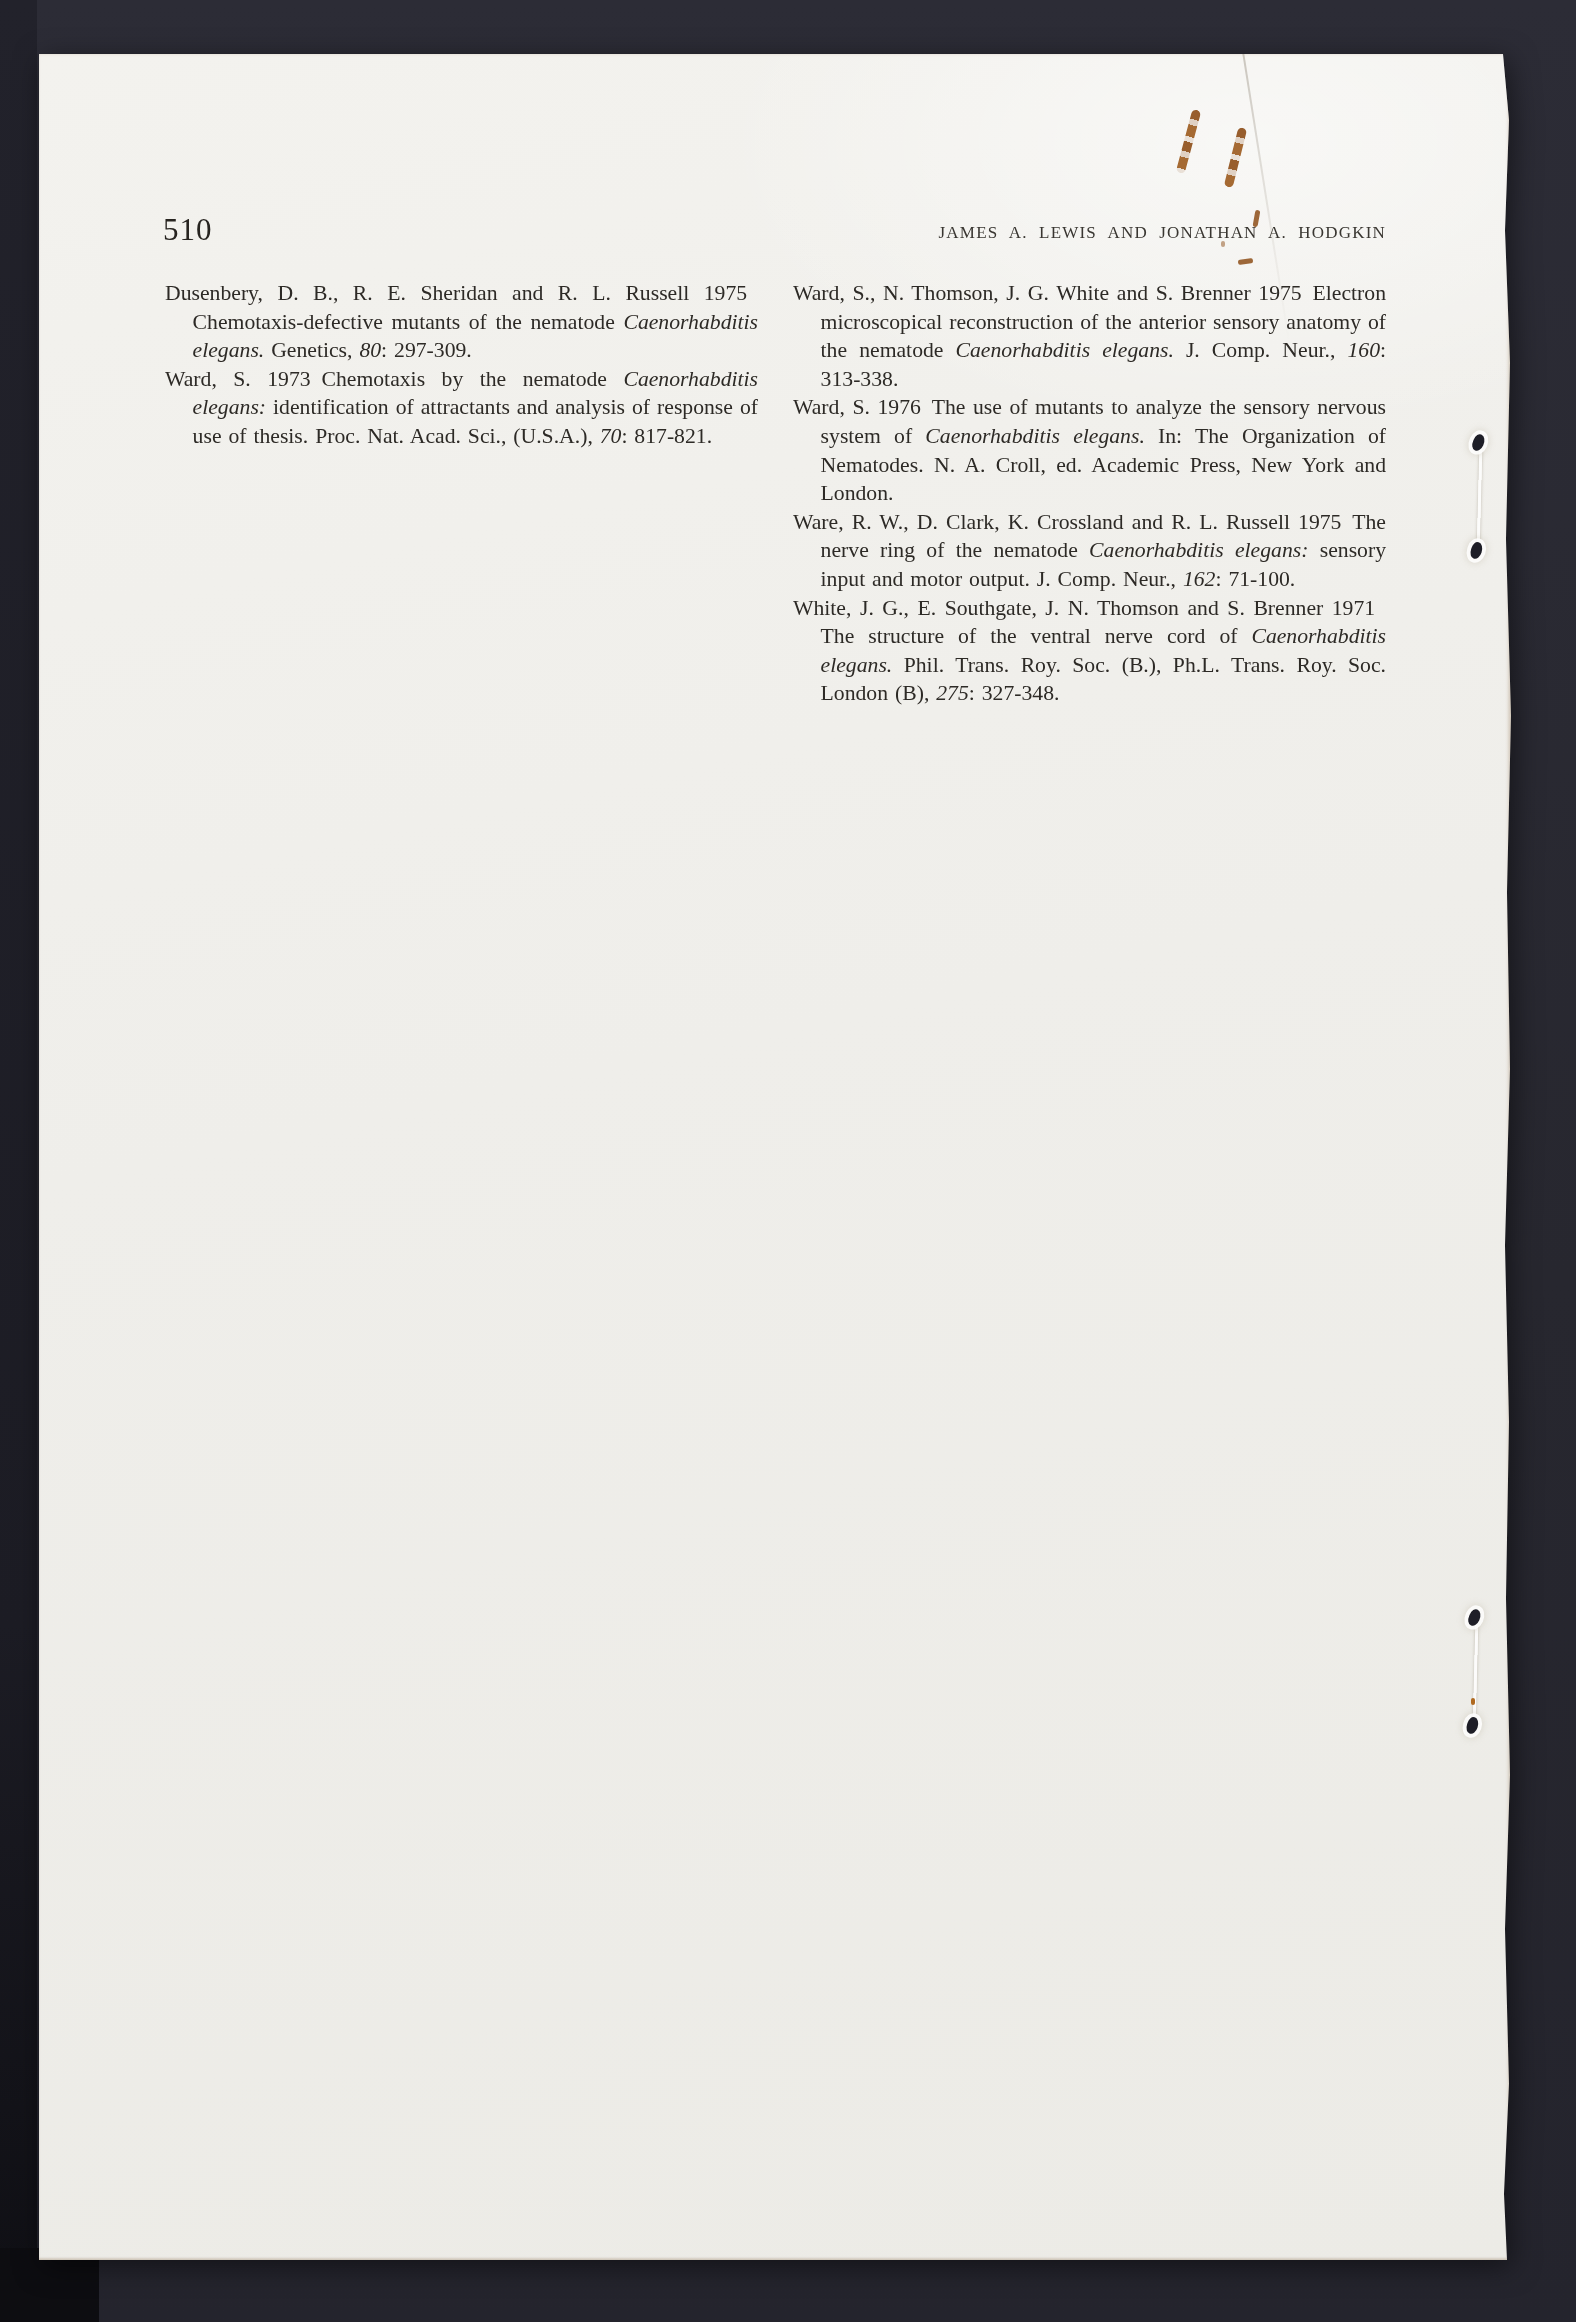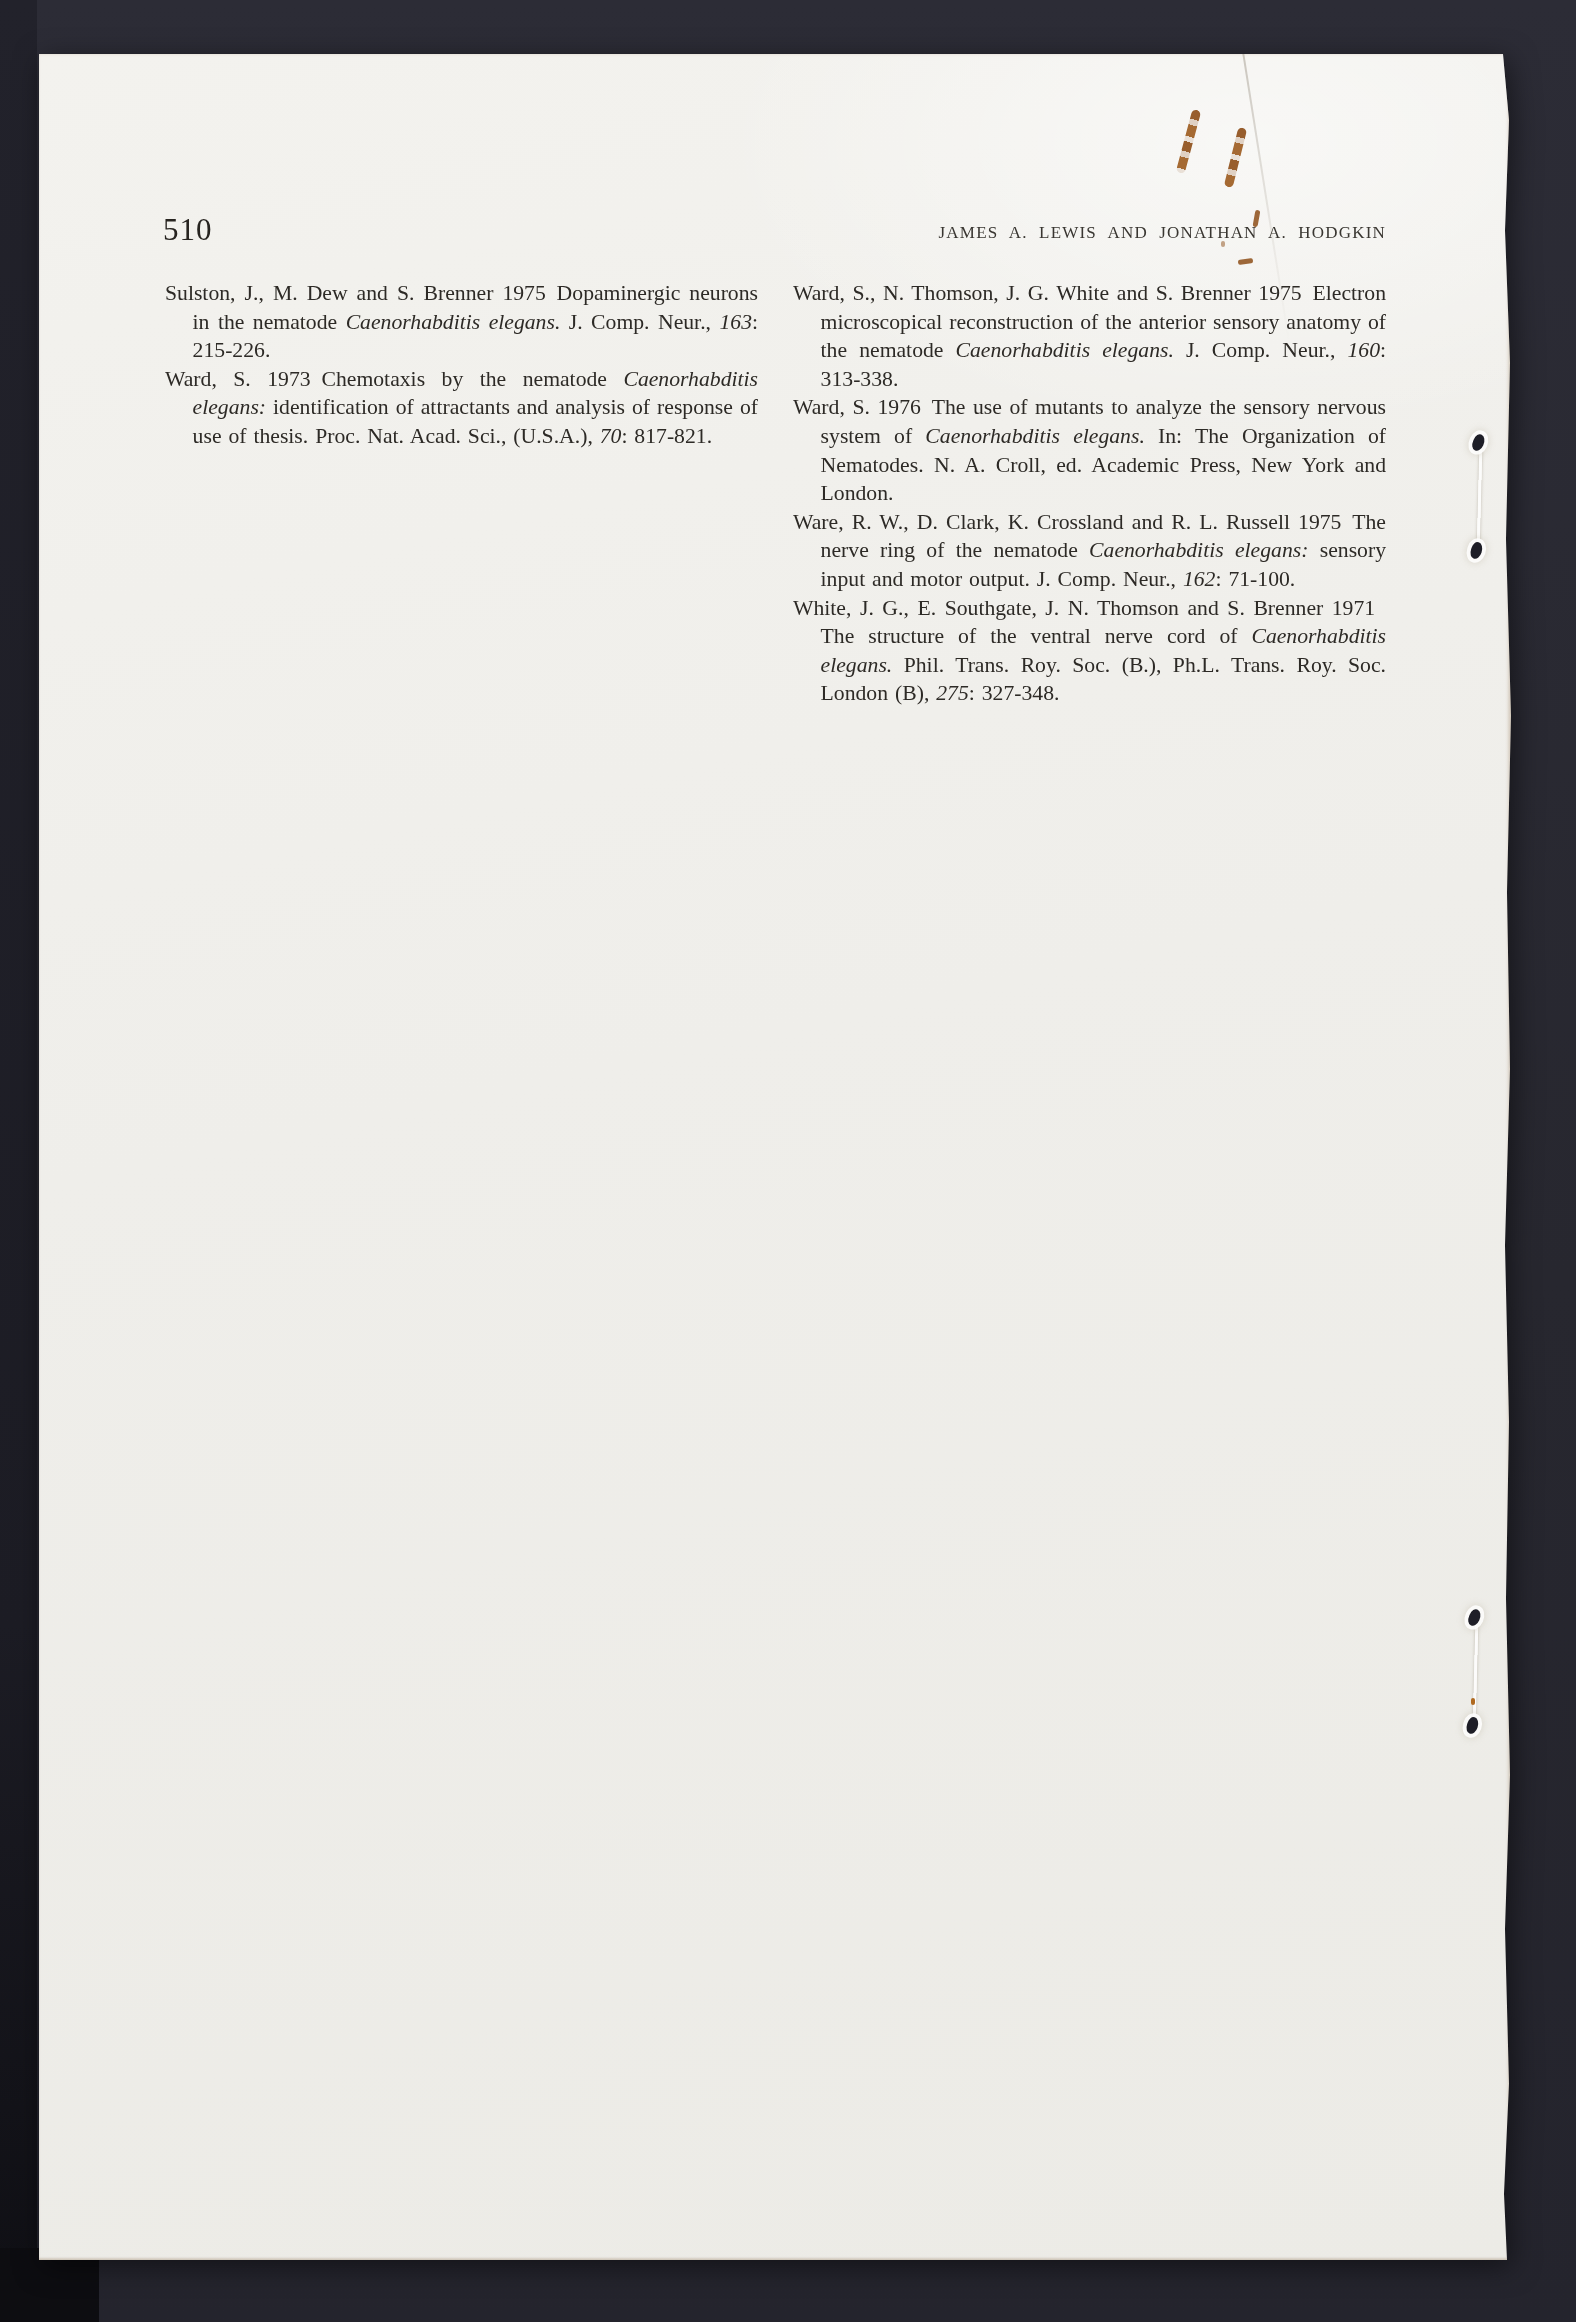--- a/index.html
+++ b/index.html
@@ -154,21 +154,21 @@
   <div class="backdrop-bottom-corner"></div>
 
   <div class="paper-wrap">
     <div class="paper">
 
       <div class="page-number">510</div>
       <div class="running-header">JAMES A. LEWIS AND JONATHAN A. HODGKIN</div>
 
       <div class="columns">
         <div class="col">
-            <p class="ref"><span>Sulston, J., M. Dew and S. Brenner 1975 Dopaminergic neurons in the nematode </span><i>Caenorhabditis elegans.</i><span> J. Comp. Neur., </span><i>163</i><span>: 215-226.</span></p>
+            <p class="ref"><span>Dusenbery, D. B., R. E. Sheridan and R. L. Russell 1975 Chemotaxis-defective mutants of the nematode </span><i>Caenorhabditis elegans.</i><span> Genetics, </span><i>80</i><span>: 297-309.</span></p>
             <p class="ref"><span>Ward, S. 1973 Chemotaxis by the nematode </span><i>Caenorhabditis elegans:</i><span> identification of attractants and analysis of response of use of thesis. Proc. Nat. Acad. Sci., (U.S.A.), </span><i>70</i><span>: 817-821.</span></p>
           </div>
         <div class="col">
             <p class="ref"><span>Ward, S., N. Thomson, J. G. White and S. Brenner 1975 Electron microscopical reconstruction of the anterior sensory anatomy of the nematode </span><i>Caenorhabditis elegans.</i><span> J. Comp. Neur., </span><i>160</i><span>: 313-338.</span></p>
             <p class="ref"><span>Ward, S. 1976 The use of mutants to analyze the sensory nervous system of </span><i>Caenorhabditis elegans.</i><span> In: The Organization of Nematodes. N. A. Croll, ed. Academic Press, New York and London.</span></p>
             <p class="ref"><span>Ware, R. W., D. Clark, K. Crossland and R. L. Russell 1975 The nerve ring of the nematode </span><i>Caenorhabditis elegans:</i><span> sensory input and motor output. J. Comp. Neur., </span><i>162</i><span>: 71-100.</span></p>
             <p class="ref"><span>White, J. G., E. Southgate, J. N. Thomson and S. Brenner 1971 The structure of the ventral nerve cord of </span><i>Caenorhabditis elegans.</i><span> Phil. Trans. Roy. Soc. (B.), Ph.L. Trans. Roy. Soc. London (B), </span><i>275</i><span>: 327-348.</span></p>
           </div>
       </div>
 

